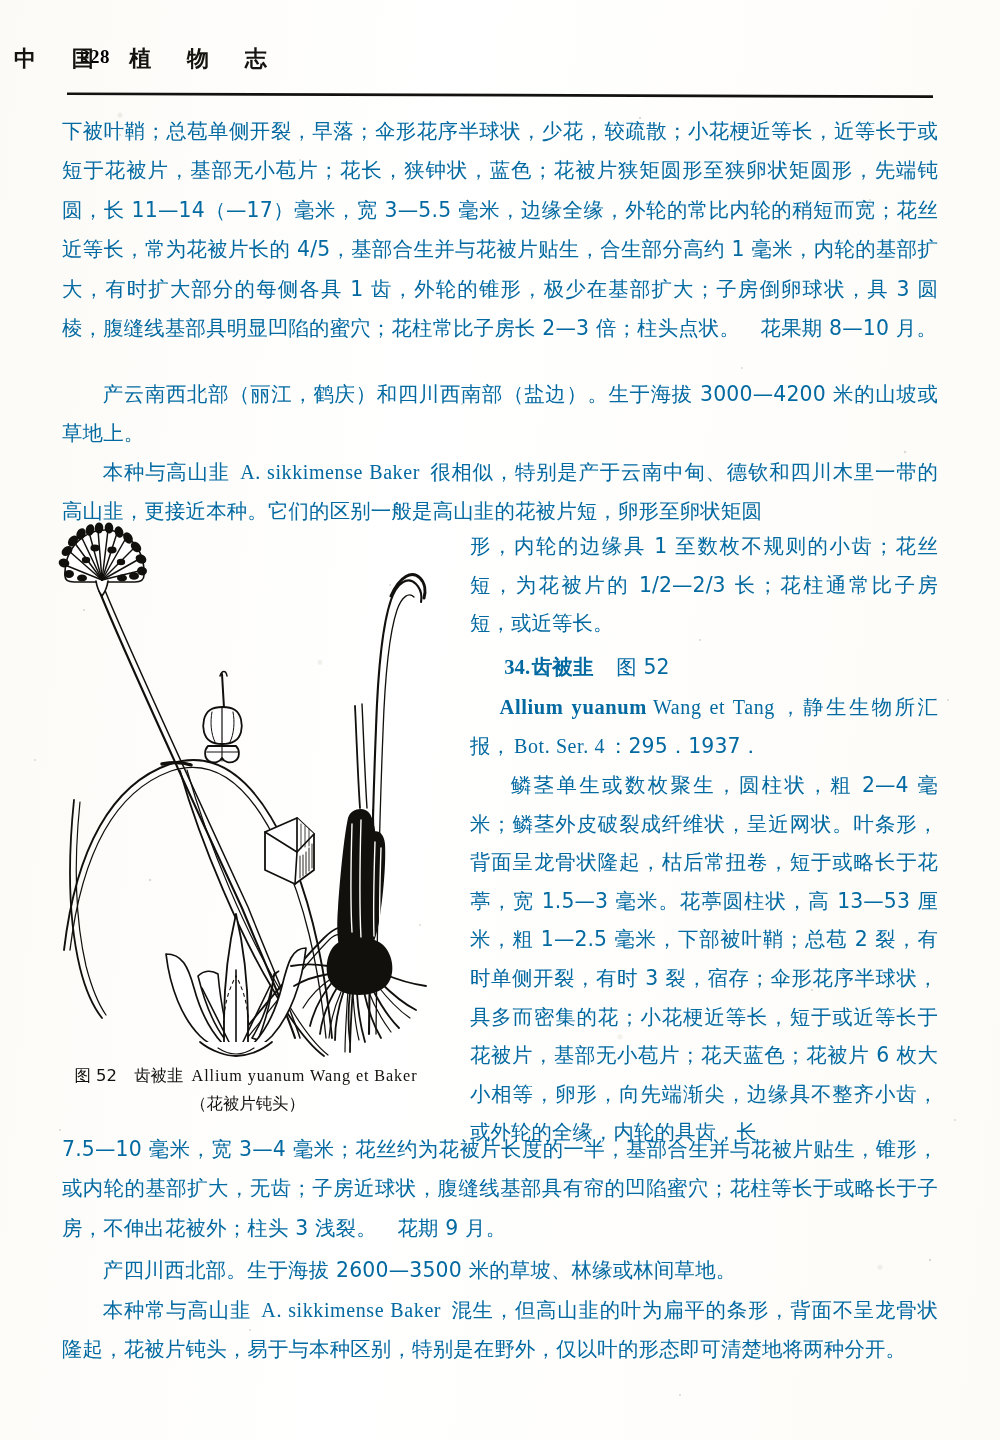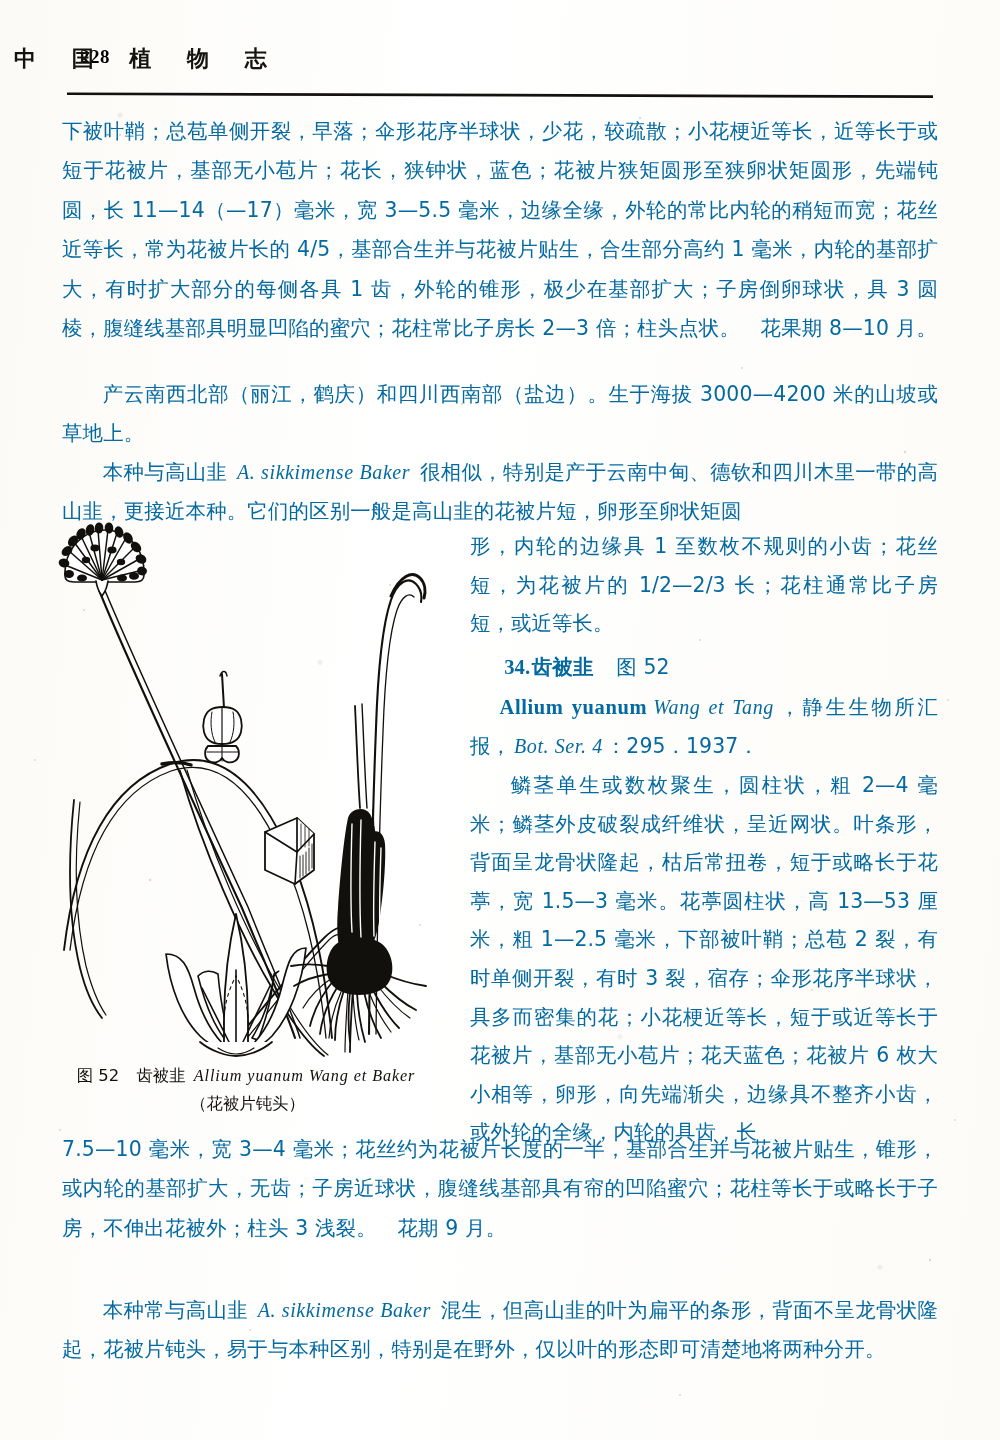--- a/index.html
+++ b/index.html
@@ -99,21 +99,20 @@
     font-size: 20.4px;
     line-height: 38.6px;
     letter-spacing: .1px;
   }
   .indent2 { text-indent: 2em; }
   .lat {
     font-family: "Liberation Serif", serif;
     font-size: 20px;
     letter-spacing: .6px;
     padding: 0 3px;
-    font-style: italic;
   }
   .lat-b {
     font-family: "Liberation Serif", serif;
     font-weight: bold;
     font-size: 20.5px;
     letter-spacing: .6px;
     padding: 0 3px;
   }
   .num {
     font-family: "Liberation Serif", serif;
@@ -395,18 +394,19 @@
 
   <div id="figcap">
     <span>图 52</span>
     <span style="display:inline-block;width:12px"></span><span>齿被韭</span>
     <span class="lat">Allium yuanum Wang et Baker</span>
     <span class="cap-line2">（花被片钝头）</span>
   </div>
 
   <div class="para body-wide" style="top:1130px;">7.5—10 毫米，宽 3—4 毫米；花丝约为花被片长度的一半，基部合生并与花被片贴生，锥形，或内轮的基部扩大，无齿；子房近球状，腹缝线基部具有帘的凹陷蜜穴；花柱等长于或略长于子房，不伸出花被外；柱头 3 浅裂。　花期 9 月。</div>
 
+  <div class="para body-wide indent2" style="top:1251px;">产四川西北部。生于海拔 2600—3500 米的草坡、林缘或林间草地。</div>
 
   <div class="para body-wide indent2" style="top:1291px;">
     <span>本种常与高山韭 </span><span class="lat">A. sikkimense Baker</span><span> 混生，但高山韭的叶为扁平的条形，背面不呈龙骨状隆起，花被片钝头，易于与本种区别，特别是在野外，仅以叶的形态即可清楚地将两种分开。</span>
   </div>
 
 </div>
 
 </body></html>

